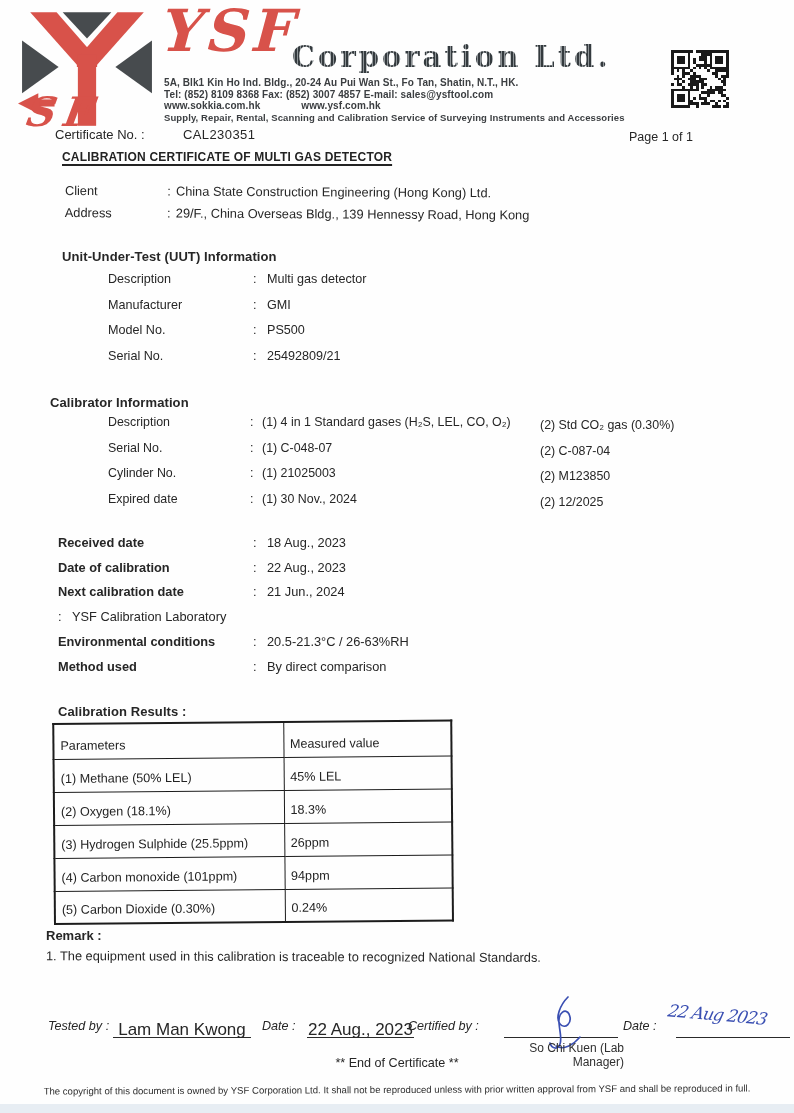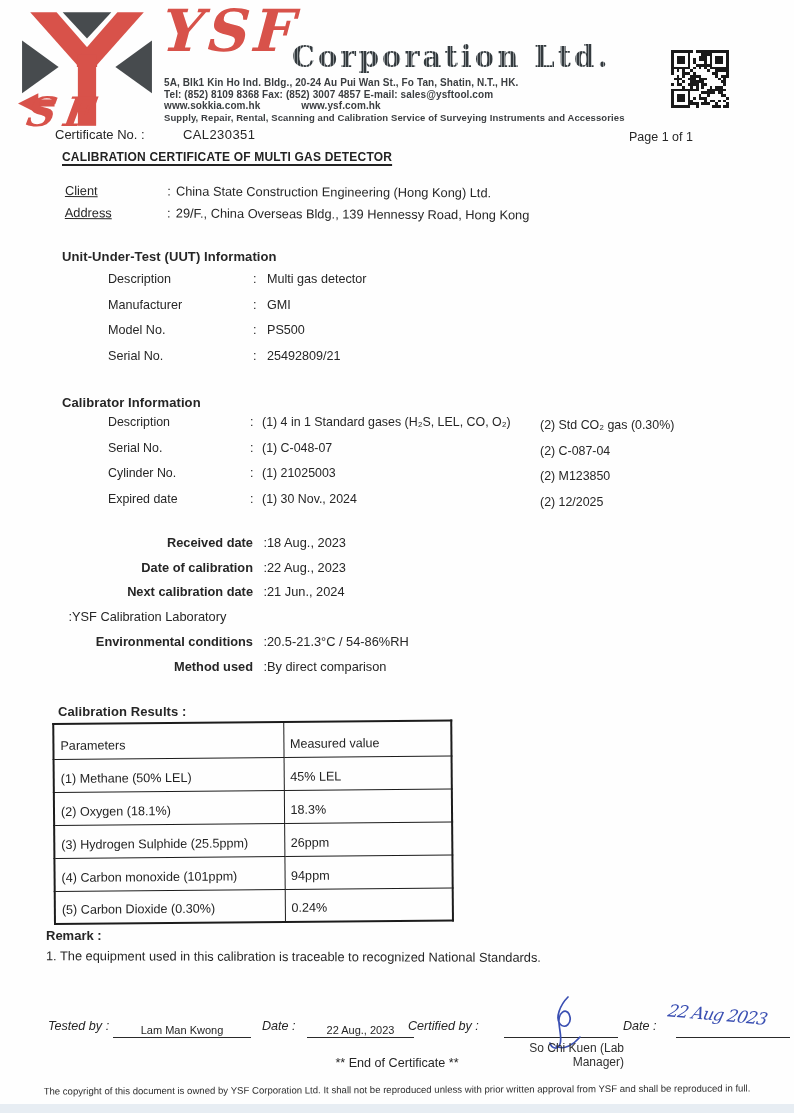--- a/index.html
+++ b/index.html
@@ -44,39 +44,39 @@
   .certno .lab{width:108px;}
   .certno .val{margin-left:20px;letter-spacing:0.4px;}
   
   .title{
     left:62px;top:150px;font-size:12px;font-weight:bold;letter-spacing:0.2px;
     text-decoration:underline;text-decoration-thickness:2px;text-underline-offset:3px;
     white-space:nowrap;color:#232323;
   }
   .client-block{left:65px;top:180px;transform:rotate(0.3deg);transform-origin:left top;}
   .client-block .kv{display:flex;line-height:21.5px;font-size:12.8px;}
-  .client-block .lbl{width:97px;text-decoration:underline;}
+  .client-block .lbl{width:97px;}
   .client-block .col{width:14px;text-align:center;}
   .client-block .val{white-space:nowrap;}
   
   .sec-h{font-size:13px;font-weight:bold;letter-spacing:0.1px;}
   .uut-h{left:62px;top:249px;}
   .uut-rows{left:108px;top:267px;}
   .uut-rows .kv{display:flex;line-height:25.5px;font-size:12.6px;}
   .uut-rows .lbl{width:145px;}
   .uut-rows .col{width:14px;}
-  .cal-h{left:62px;top:395px;}
+  .cal-h{left:50px;top:395px;}
   .cal-rows{left:108px;top:410px;}
   .cal-rows .kv{display:flex;line-height:25.7px;font-size:12.4px;}
   .cal-rows .lbl{width:142px;}
   .cal-rows .col{width:12px;}
   .cal-rows .v1{width:278px;white-space:nowrap;}
   .cal-rows .v2{white-space:nowrap;position:relative;top:3px;}
   .details-rows{left:58px;top:531px;}
-  .details-rows .kv{display:flex;line-height:24.7px;font-size:12.8px;text-align:right;}
+  .details-rows .kv{display:flex;line-height:24.7px;font-size:12.8px;}
   .details-rows .lbl{width:195px;font-weight:bold;}
   .details-rows .col{width:14px;}
   
   .results-h{left:58px;top:704px;}
   .results-table{
     left:54px;top:723px;width:400px;border-collapse:collapse;
     transform:rotate(-0.5deg);transform-origin:left bottom;
     font-size:12.6px;color:#232323;
     border:2.5px solid #1c1c1c;
   }
@@ -86,21 +86,21 @@
   }
   .results-table thead tr{height:35px;}
   .results-table tbody tr{height:33px;}
   .results-table .c1{width:230px;}
   
   .remark-h{left:46px;top:928px;font-size:13px;font-weight:bold;}
   .remark-1{left:46px;top:949px;font-size:12.8px;transform:rotate(0.2deg);}
   
   .so-lab{font-size:12.6px;top:1019px;white-space:nowrap;font-style:italic;}
   .so-line{top:1019px;height:19px;border-bottom:1.5px solid #2a2a2a;text-align:center;
-           font-size:11px;line-height:22px;white-space:nowrap;}
+           font-size:17px;line-height:22px;white-space:nowrap;}
   .tested-lab{left:48px;}
   .line1{left:113px;width:138px;}
   .date1-lab{left:262px;}
   .line2{left:307px;width:107px;}
   .cert-lab{left:408px;}
   .line3{left:504px;width:114px;}
   .date2-lab{left:623px;}
   .line4{left:676px;width:114px;}
   .certifier{left:498px;top:1041px;width:126px;text-align:right;font-size:12px;color:#303030;}
   .sig-svg{left:534px;top:994px;width:62px;height:52px;overflow:visible;}
@@ -476,21 +476,21 @@
       <span class="col">:</span>
       <span>21 Jun., 2024</span>
     </div>
     <div class="kv">
       <span class="col">:</span>
       <span>YSF Calibration Laboratory</span>
     </div>
     <div class="kv">
       <span class="lbl">Environmental conditions</span>
       <span class="col">:</span>
-      <span>20.5-21.3°C / 54-86%RH</span>
+      <span>20.5-21.3°C / 26-63%RH</span>
     </div>
     <div class="kv">
       <span class="lbl">Method used</span>
       <span class="col">:</span>
       <span>By direct comparison</span>
     </div>
   </div>
 
   <div class="abs sec-h results-h">Calibration Results :</div>
   <table class="abs results-table">

